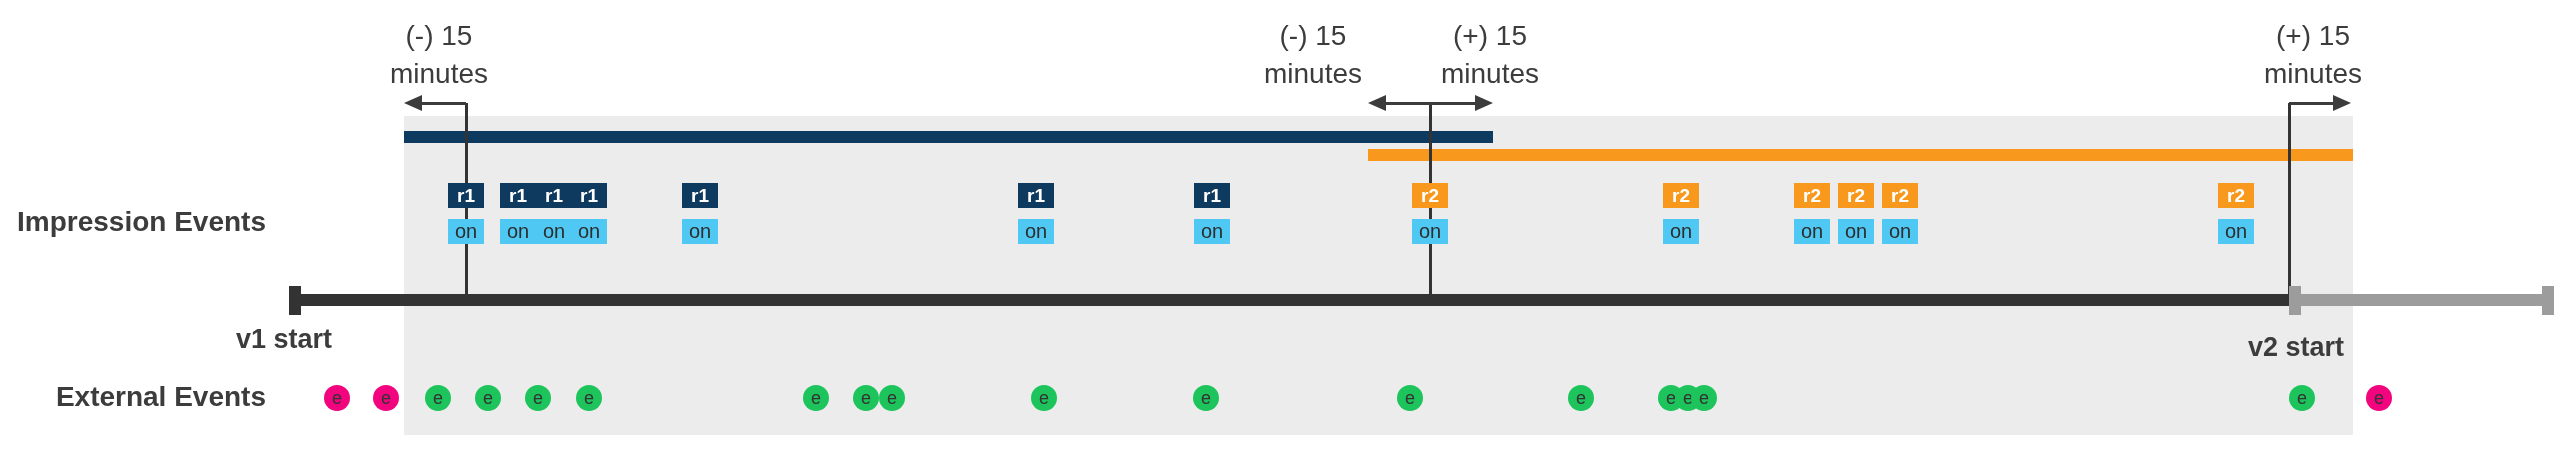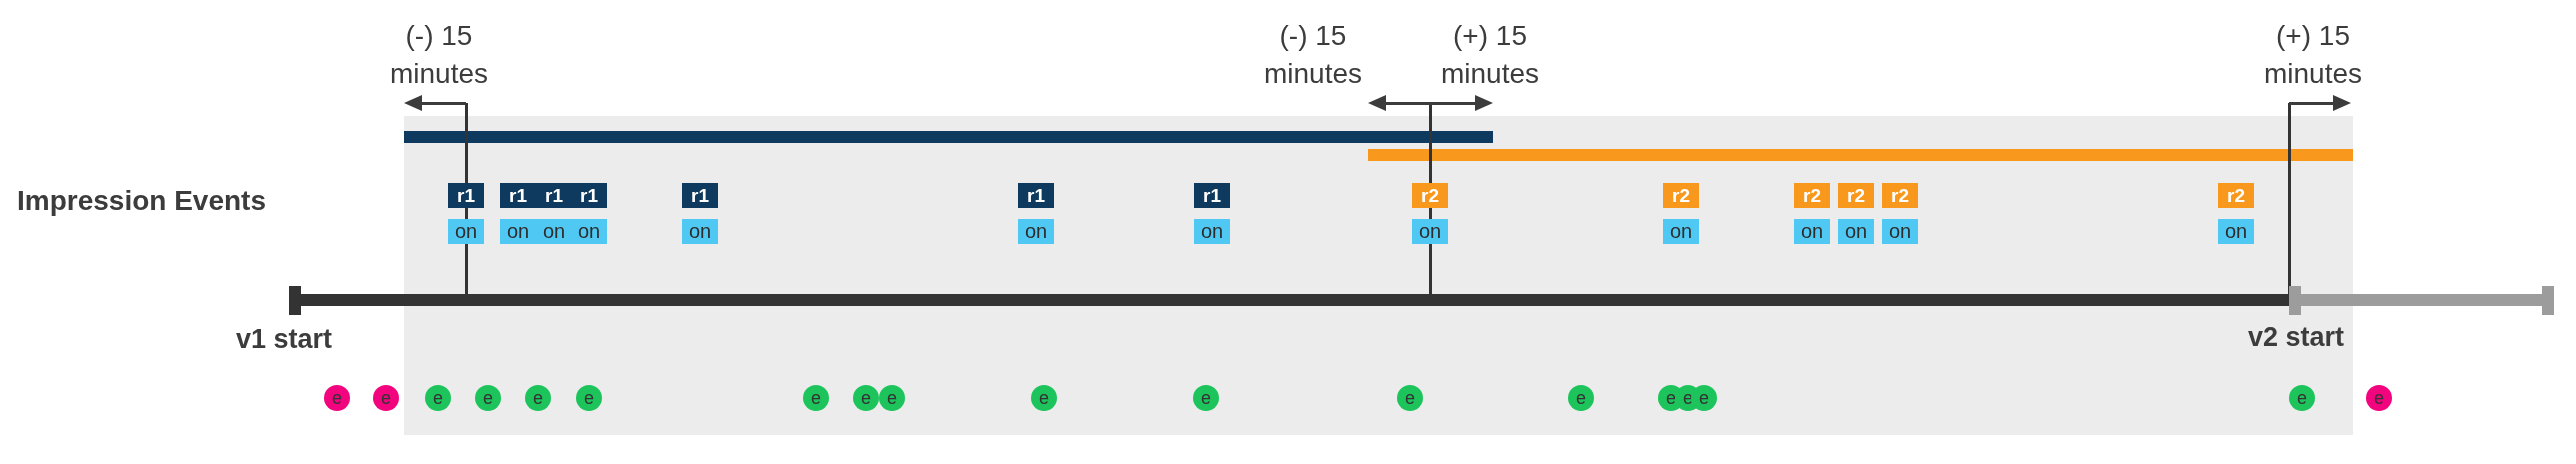--- a/index.html
+++ b/index.html
@@ -28,23 +28,24 @@
   .row-label { position:absolute; z-index:4; left:0; text-align:right;
     font-size:28px; font-weight:600; white-space:nowrap; }
   .version-label { position:absolute; z-index:4; transform:translateX(-50%);
     font-size:27px; font-weight:600; white-space:nowrap; }
 </style>
 </head>
 <body>
 
 <div class="stage" style="color: rgb(60, 60, 60);">
   <div class="panel" style="left: 404px; top: 116px; width: 1949px; height: 319px; background: rgb(236, 236, 236);"></div>
-  <div class="row-label" style="width: 266px; top: 185px;">Impression Events</div>
+  <div class="row-label" style="width: 266px; top: 206px;">Impression Events</div>
+  <div class="row-label" style="width: 266px; top: 381px;">External Events</div>
   <div class="version-label" style="left: 284px; top: 324px;">v1 start</div>
-  <div class="version-label" style="left: 2296px; top: 322px;">v2 start</div>
+  <div class="version-label" style="left: 2296px; top: 332px;">v2 start</div>
 <div class="bar" style="left: 404px; top: 131px; width: 1089px; height: 12.2px; background: rgb(15, 58, 95);"></div>
     <div class="bar" style="left: 1368px; top: 149px; width: 985px; height: 12.2px; background: rgb(248, 153, 29);"></div>
     <div class="marker-line" style="left: 465px; top: 103px; height: 191px; background: rgb(51, 51, 51);"></div>
     <div class="marker-line" style="left: 1429px; top: 103px; height: 191px; background: rgb(51, 51, 51);"></div>
     <div class="marker-line" style="left: 2288px; top: 103px; height: 191px; background: rgb(51, 51, 51);"></div>
     <div class="arrow-line" style="left: 417px; top: 102px; width: 49px; background: rgb(60, 60, 60);"></div>
     <div class="arrow-head" style="left: 404px; top: 95px; border-right: 18px solid rgb(60, 60, 60);"></div>
     <div class="arrow-line" style="left: 1381px; top: 102px; width: 99px; background: rgb(60, 60, 60);"></div>
     <div class="arrow-head" style="left: 1368px; top: 95px; border-right: 18px solid rgb(60, 60, 60);"></div>
     <div class="arrow-head" style="left: 1475px; top: 95px; border-left: 18px solid rgb(60, 60, 60);"></div>

